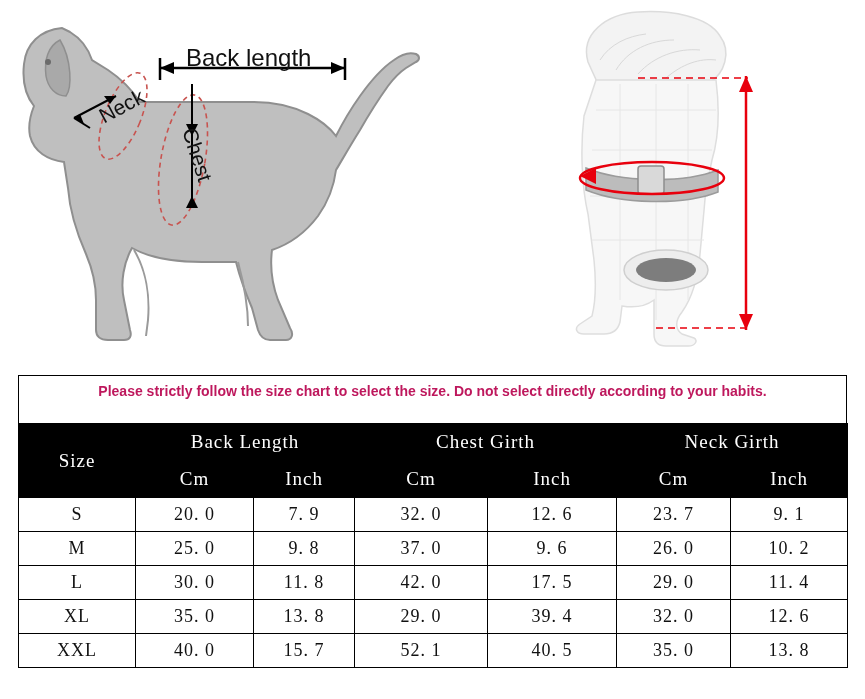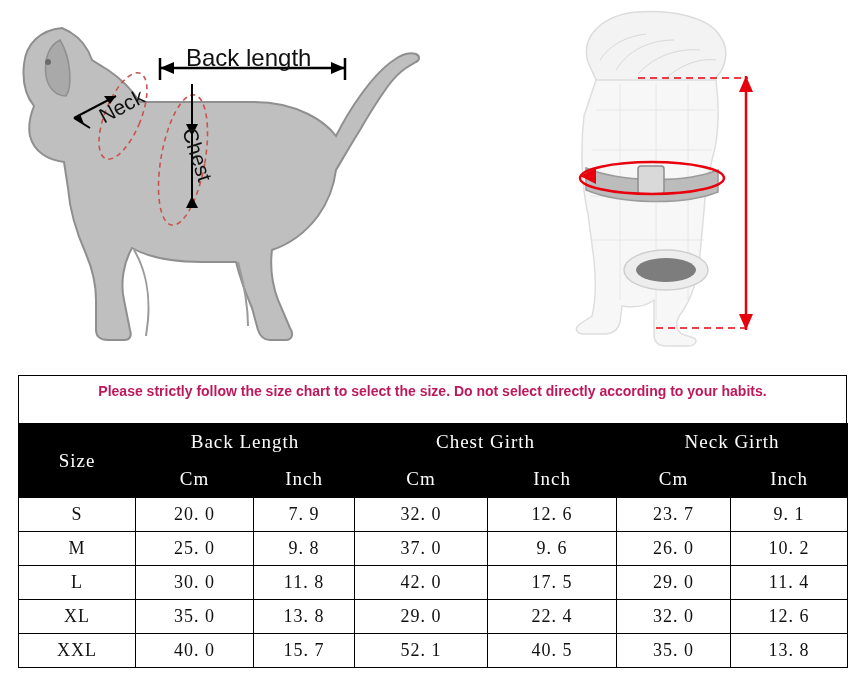--- a/index.html
+++ b/index.html
@@ -317,21 +317,21 @@
         <td>42. 0</td>
         <td>17. 5</td>
         <td>29. 0</td>
         <td>11. 4</td>
       </tr>
       <tr>
         <td class="size-name">XL</td>
         <td>35. 0</td>
         <td>13. 8</td>
         <td>29. 0</td>
-        <td>22. 4</td>
+        <td>39. 4</td>
         <td>32. 0</td>
         <td>12. 6</td>
       </tr>
       <tr>
         <td class="size-name">XXL</td>
         <td>40. 0</td>
         <td>15. 7</td>
         <td>52. 1</td>
         <td>40. 5</td>
         <td>35. 0</td>

